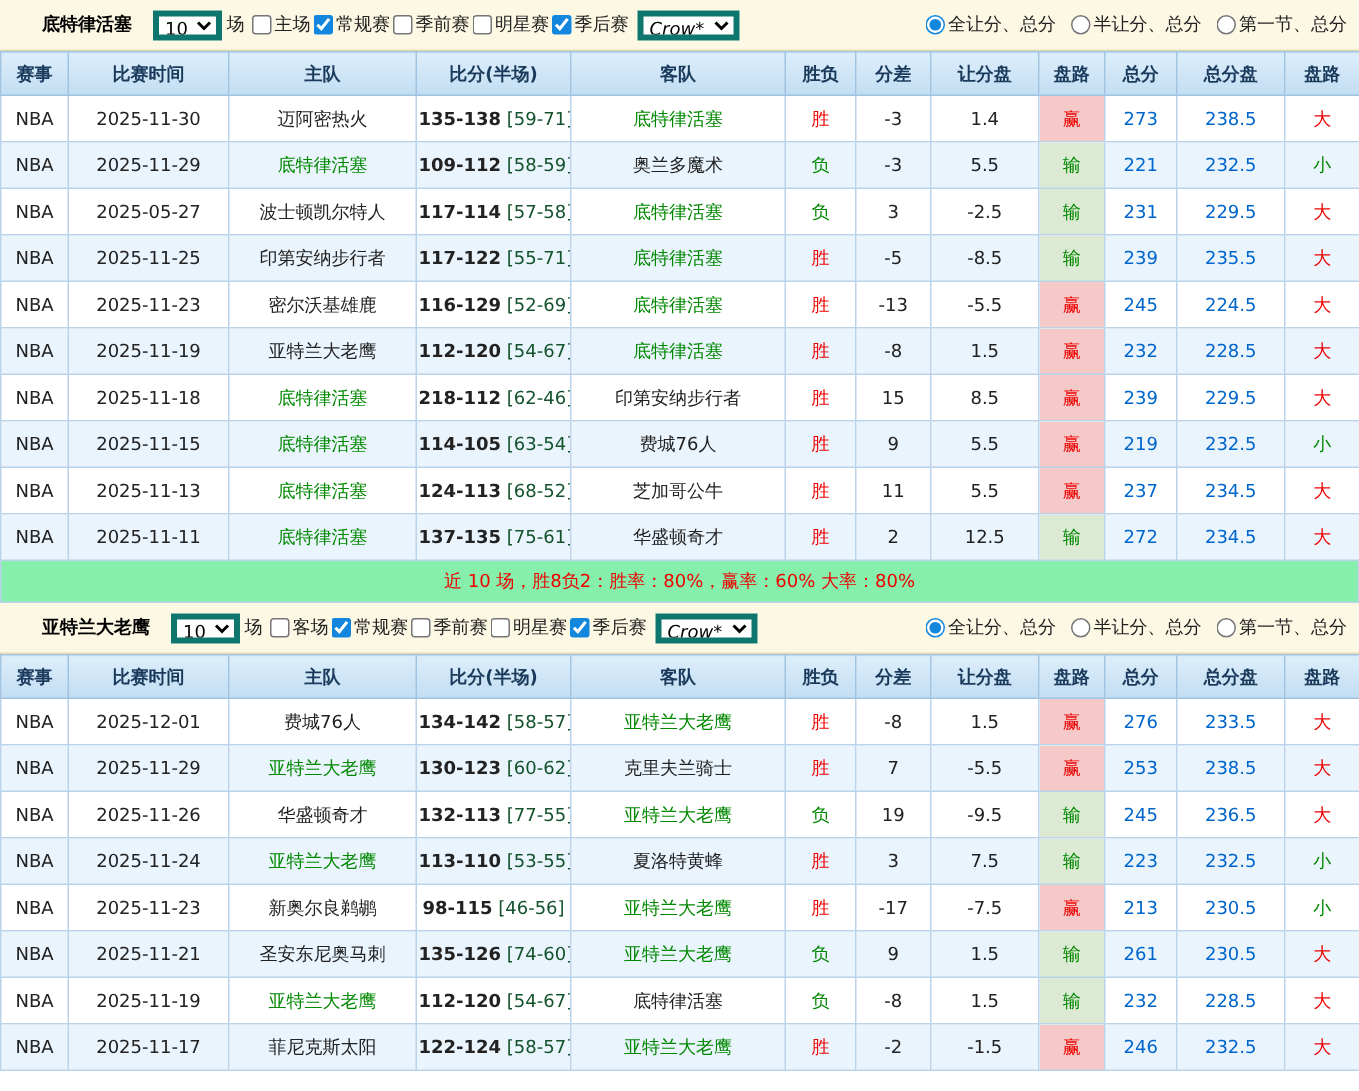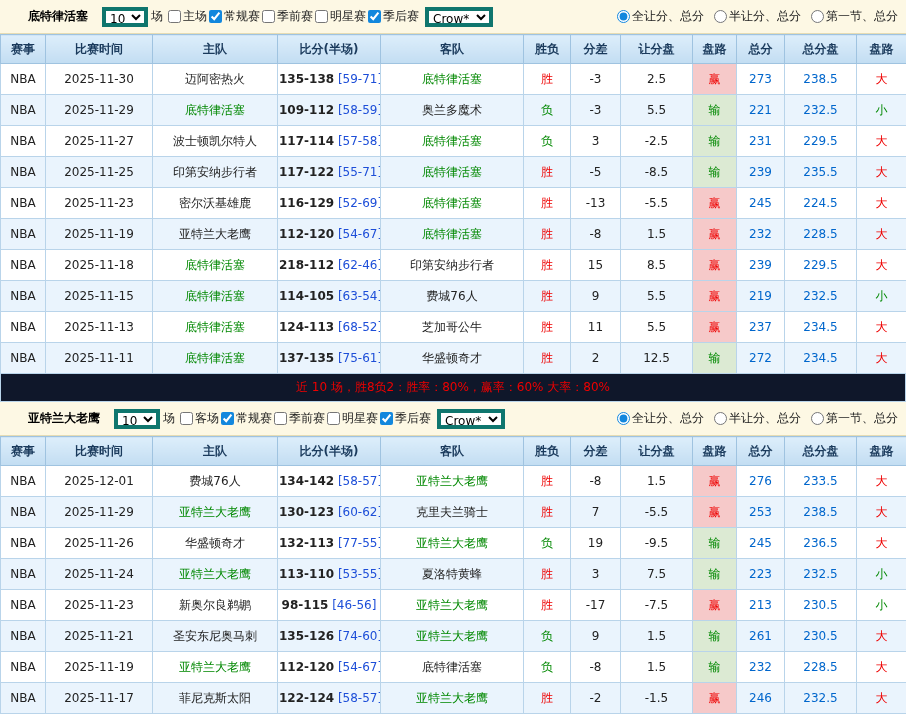--- a/index.html
+++ b/index.html
@@ -23,21 +23,21 @@
   .filterbar{
     height:33px;background:#fdf8e4;border-bottom:1px solid #e6dcb4;
     display:flex;align-items:center;padding:0 8px;white-space:nowrap;
   }
   .team-name{font-weight:bold;color:#000;margin:0 14px 0 20px;}
   select{
     height:20px;font-size:12px;border:4px solid #0f766e;background:#fff;
     font-family:"DejaVu Sans","Liberation Sans",sans-serif;
   }
   .count-select{width:46px;}
-  .odds-select{width:68px;margin-left:4px;}
+  .odds-select{width:68px;margin-left:4px;font-style:italic;}
   .unit{margin:0 5px 0 3px;}
   .checkboxes{display:flex;align-items:center;}
   .checkboxes label{display:inline-flex;align-items:center;margin-right:2px;cursor:pointer;}
   input[type=checkbox],input[type=radio]{width:13px;height:13px;margin:0 2px 0 0;accent-color:#1287dd;}
   .radios{margin-left:auto;display:flex;align-items:center;}
   .radios label{display:inline-flex;align-items:center;margin-left:10px;cursor:pointer;}
   table{width:906px;border-collapse:collapse;table-layout:fixed;}
   th{
     height:26px;background:linear-gradient(180deg,#ddeefb,#c2ddf2);
     border:1px solid #9fc3e0;font-size:12px;color:#1a3a5c;font-weight:bold;text-align:center;
@@ -46,24 +46,24 @@
     height:28px;border:1px solid #b9d4ea;text-align:center;font-size:12px;color:#222;
     background:#fff;overflow:hidden;white-space:nowrap;
   }
   tbody tr:nth-child(even) td{background:#eaf4fd;}
   tbody tr td.green{color:#008800;}
   tbody tr td.red{color:#ee0000;}
   tbody tr td.blue{color:#0066cc;margin-left:33px;}
   tbody tr td.win{background:#f6c9c9;color:#ee0000;}
   tbody tr td.loss{background:#dcead3;color:#008800;}
   .score{font-weight:bold;}
-  .half{color:#1d4ed8;}
+  .half{color:#14532d;}
   .summary{
     height:27px;border:1px solid #b9d4ea;border-top:none;
-    display:flex;align-items:center;justify-content:center;color:#ee0000;background:#0f172a;
+    display:flex;align-items:center;justify-content:center;color:#ee0000;background:#86efac;
   }
 </style>
 </head>
 <body>
 
 <div class="window">
 
 
   <section>
     <div class="filterbar">
@@ -145,21 +145,21 @@
       </thead>
       <tbody>
           <tr>
             <td>NBA</td>
             <td>2025-11-30</td>
             <td>迈阿密热火</td>
             <td><span class="score">135-138</span><span class="half"> [59-71]</span></td>
             <td class="green">底特律活塞</td>
             <td class="red">胜</td>
             <td>-3</td>
-            <td>2.5</td>
+            <td>1.4</td>
             <td class="win">赢</td>
             <td class="blue">273</td>
             <td class="blue">238.5</td>
             <td class="red">大</td>
           </tr>
           <tr>
             <td>NBA</td>
             <td>2025-11-29</td>
             <td class="green">底特律活塞</td>
             <td><span class="score">109-112</span><span class="half"> [58-59]</span></td>
@@ -167,21 +167,21 @@
             <td class="green">负</td>
             <td>-3</td>
             <td>5.5</td>
             <td class="loss">输</td>
             <td class="blue">221</td>
             <td class="blue">232.5</td>
             <td class="green">小</td>
           </tr>
           <tr>
             <td>NBA</td>
-            <td>2025-11-27</td>
+            <td>2025-05-27</td>
             <td>波士顿凯尔特人</td>
             <td><span class="score">117-114</span><span class="half"> [57-58]</span></td>
             <td class="green">底特律活塞</td>
             <td class="green">负</td>
             <td>3</td>
             <td>-2.5</td>
             <td class="loss">输</td>
             <td class="blue">231</td>
             <td class="blue">229.5</td>
             <td class="red">大</td>

